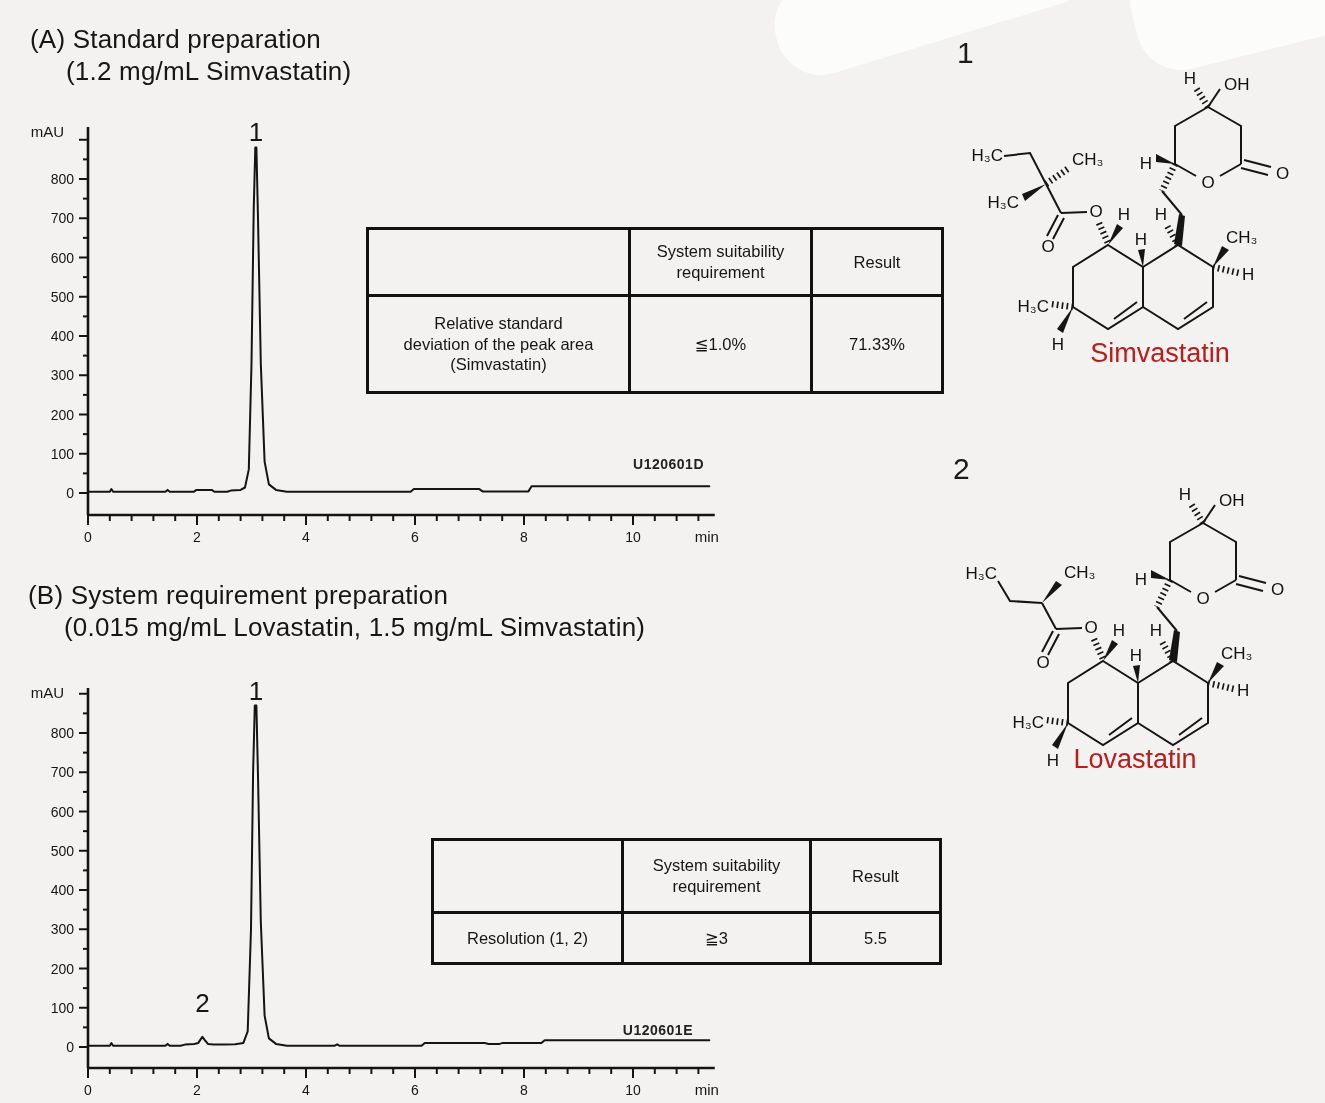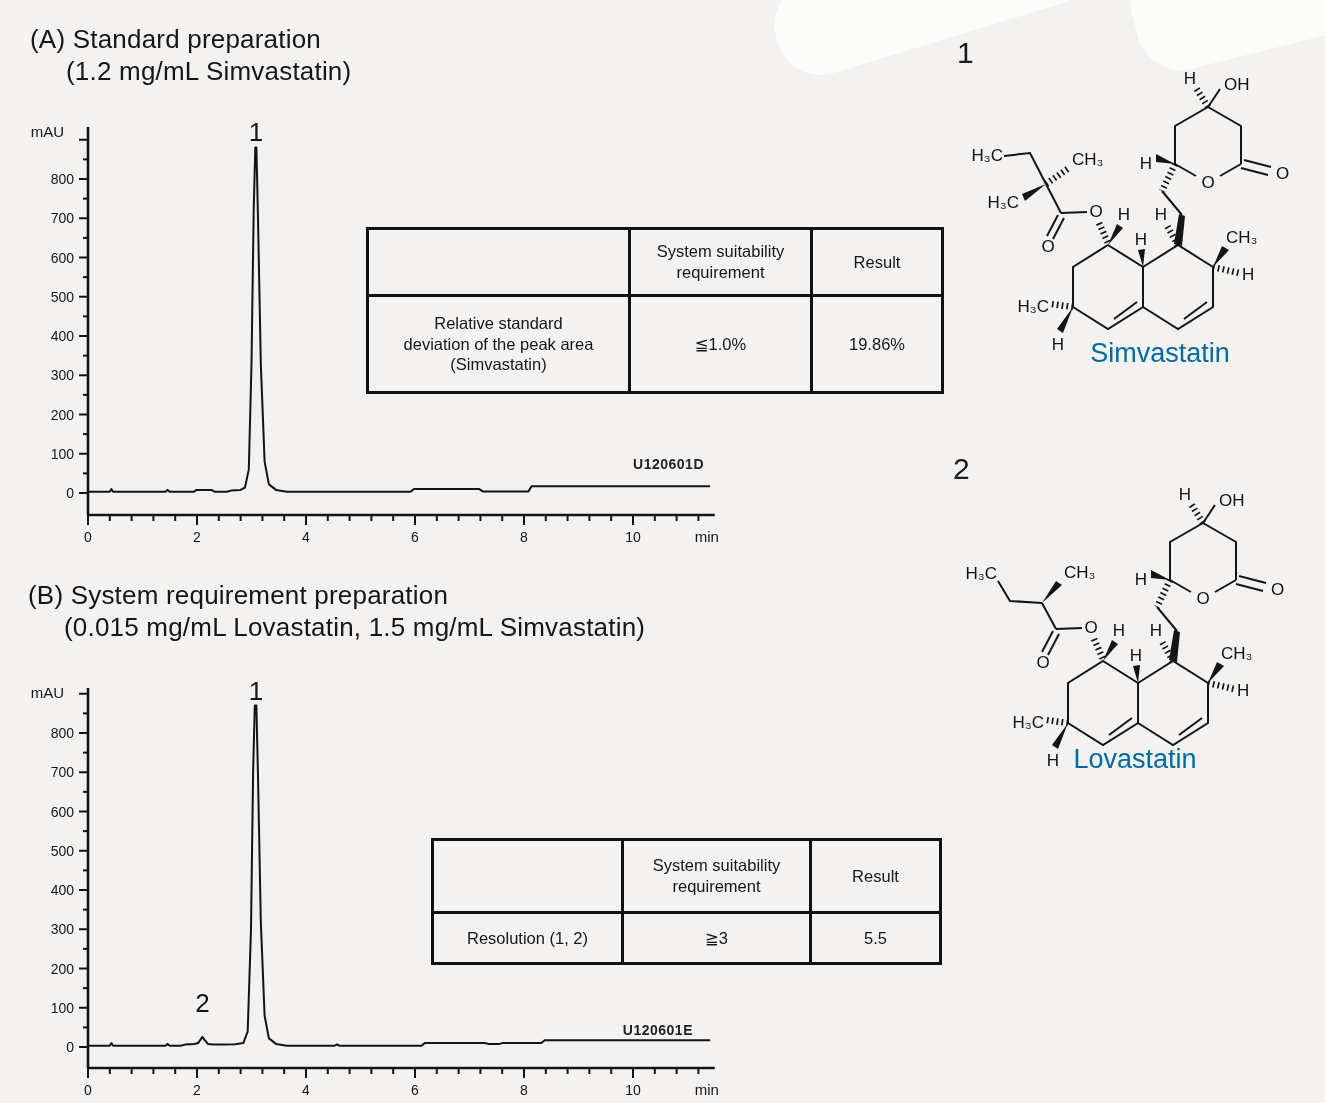--- a/index.html
+++ b/index.html
@@ -33,21 +33,21 @@
   table.table-a th{height:60px;}
   table.table-a td{height:90px;}
   table.table-a td.c1{padding:2px 30px;}
   table.table-b th{height:66px;}
   table.table-b td{height:44px;}
   svg.structure path,svg.structure line{stroke:#151515;stroke-width:2;fill:none;}
   svg.structure .wedge{fill:#151515;stroke:none;}
   svg.structure .hash{stroke:#151515;stroke-width:6.5;stroke-dasharray:1.7 3.2;stroke-linecap:butt;}
   svg.structure text{font-family:"Liberation Sans","DejaVu Sans",sans-serif;font-size:17px;fill:#111;}
   .struct-number{font-size:30px;color:#1a1a1a;}
-  .struct-caption{font-size:27px;color:#0369a1;text-align:center;width:300px;}
+  .struct-caption{font-size:27px;color:#b91c1c;text-align:center;width:300px;}
 </style>
 </head>
 <body>
 
 <div class="watermark" style="left:770px;top:-55px;width:330px;height:95px;transform:rotate(-17deg);"></div>
 <div class="watermark" style="left:1130px;top:-70px;width:300px;height:115px;transform:rotate(-14deg);"></div>
 
 <div class="abs panel-title" style="left:30px;top:23px;">
   <div>(A) Standard preparation</div>
   <div class="l2">(1.2 mg/mL Simvastatin)</div>
@@ -137,21 +137,21 @@
       <tr>
         <th></th>
         <th>System suitability requirement</th>
         <th>Result</th>
       </tr>
     </thead>
     <tbody>
       <tr>
         <td class="c1">Relative standard deviation of the peak area (Simvastatin)</td>
         <td>≦1.0%</td>
-        <td>19.86%</td>
+        <td>71.33%</td>
       </tr>
     </tbody>
   </table>
 </div>
 
 <div class="abs panel-title" style="left:28px;top:579px;">
   <div>(B) System requirement preparation</div>
   <div class="l2">(0.015 mg/mL Lovastatin, 1.5 mg/mL Simvastatin)</div>
 </div>
 

